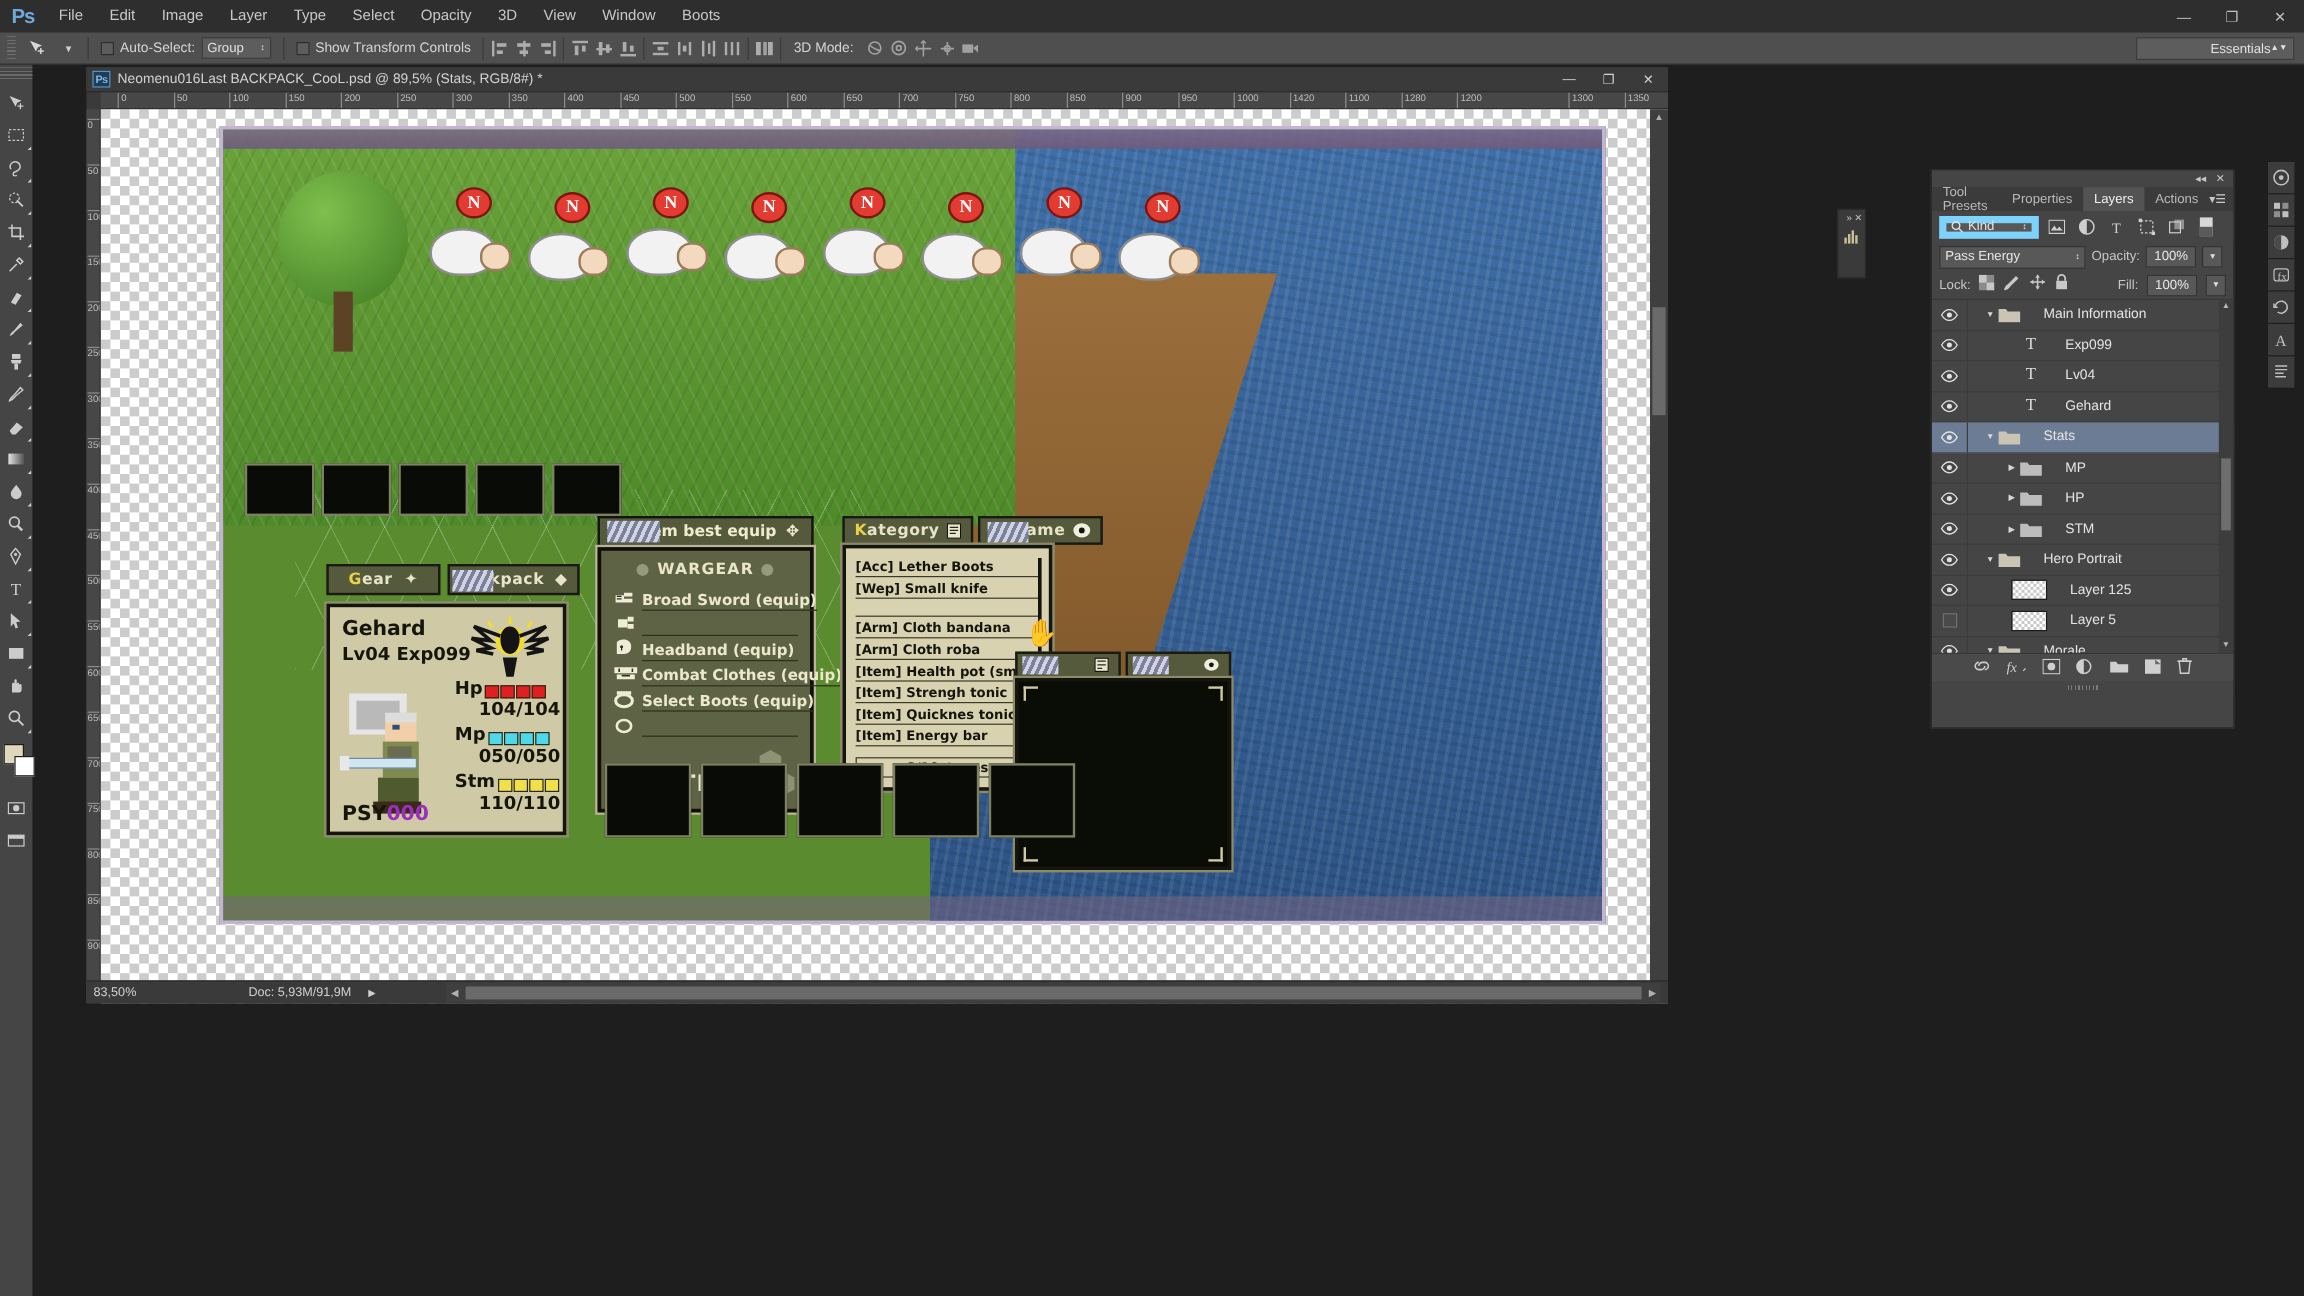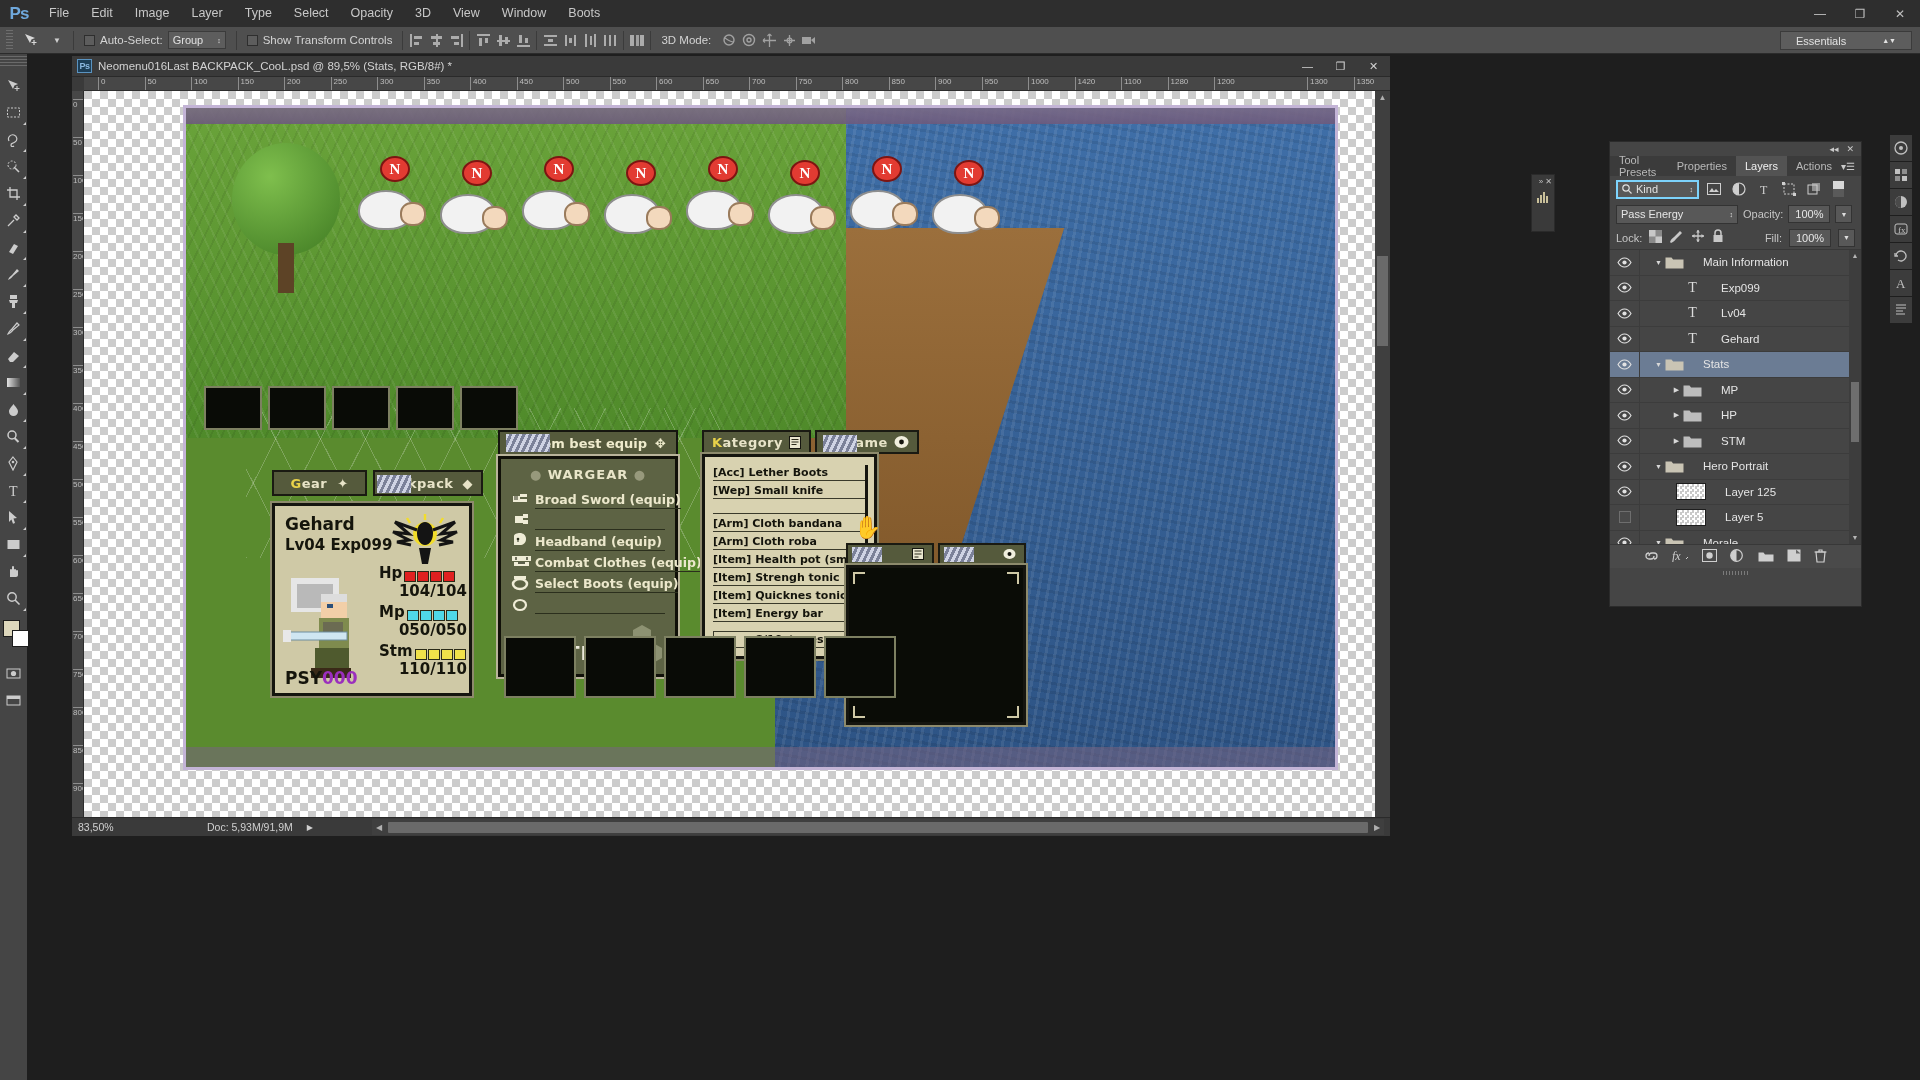--- a/index.html
+++ b/index.html
@@ -28,22 +28,22 @@
   .seg { display:flex; align-items:center; padding:0 7px; height:27px; }
   .vsep { width:1px; height:19px; background:#3b3b3b; margin:0 3px; }
   .combo { background:#5d5d5d; border:1px solid #3b3b3b; height:18px; min-width:58px;
     display:flex; align-items:center; justify-content:space-between; padding:0 4px;
     color:#e0e0e0; font-size:11px; margin-left:5px; }
   .combo .ar { font-size:7px; line-height:7px; }
   .alignic { width:20px; height:20px; display:flex; align-items:center; justify-content:center;
     opacity:.75; }
   .alignic svg { display:block; }
   .ws-combo { position:absolute; right:8px; top:4px; background:#5d5d5d; border:1px solid #3b3b3b;
-    height:19px; width:132px; display:flex; align-items:center; justify-content:center;
-    padding:0 5px; color:#e2e2e2; font-size:11px;gap:36px; }
+    height:19px; width:132px; display:flex; align-items:center; justify-content:flex-end;
+    padding:0 5px; color:#e2e2e2; font-size:11px; }
 
   
   .toolsbar { position:absolute; left:0; top:54px; width:27px; height:1026px; background:#454545; }
   .toolsbar .tgrip { width:100%; height:12px;
     background:repeating-linear-gradient(to bottom,#6a6a6a 0 1px,transparent 1px 3px);
     margin-top:2px; }
   .toolrow { display:flex; }
   .tool { width:27px; height:27px; display:flex; align-items:center; justify-content:center;
     position:relative; }
   .tool svg { display:block; opacity:.92; }
@@ -203,21 +203,21 @@
     background:#454545; border:1px solid #2b2b2b; }
   .lp-top { height:14px; display:flex; align-items:center; justify-content:flex-end;
     gap:8px; padding-right:7px; color:#c9c9c9; font-size:9px; }
   .lp-tabs { height:20px; display:flex; align-items:stretch; background:#3b3b3b; }
   .lp-tab { padding:0 9px; display:flex; align-items:center; color:#b9b9b9; font-size:11px; }
   .lp-tab.active { background:#535353; color:#f0f0f0; }
   .lp-tabmenu { margin-left:auto; display:flex; align-items:center; padding-right:6px;
     color:#c9c9c9; font-size:10px; }
   .lp-filter { height:26px; display:flex; align-items:center; padding:0 6px; gap:4px;
     background:#454545; }
-  .kindbox { width:83px; height:19px; background:#585858; border:2px solid #7dd3fc;
+  .kindbox { width:83px; height:19px; background:#585858; border:6px solid #7dd3fc;
     display:flex; align-items:center; justify-content:space-between; padding:0 4px;
     color:#e2e2e2; font-size:11px; }
   .fic { width:21px; height:19px; display:flex; align-items:center; justify-content:center; }
   .lp-blend { height:24px; display:flex; align-items:center; padding:0 6px; gap:5px; }
   .blendbox { width:122px; height:19px; background:#585858; border:1px solid #333;
     display:flex; align-items:center; justify-content:space-between; padding:0 4px;
     color:#e6e6e6; font-size:11px; }
   .lbl { color:#c6c6c6; font-size:11px; }
   .numbox { width:42px; height:18px; background:#585858; border:1px solid #333; color:#e6e6e6;
     font-size:11px; display:flex; align-items:center; justify-content:center; }

